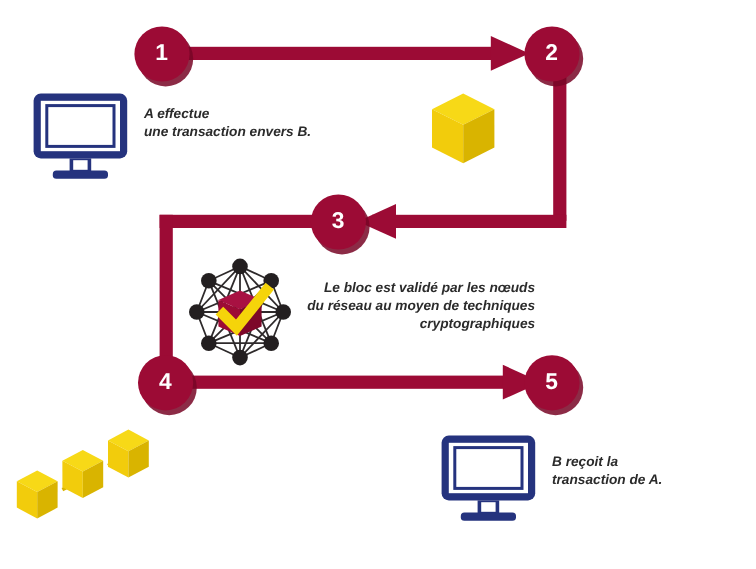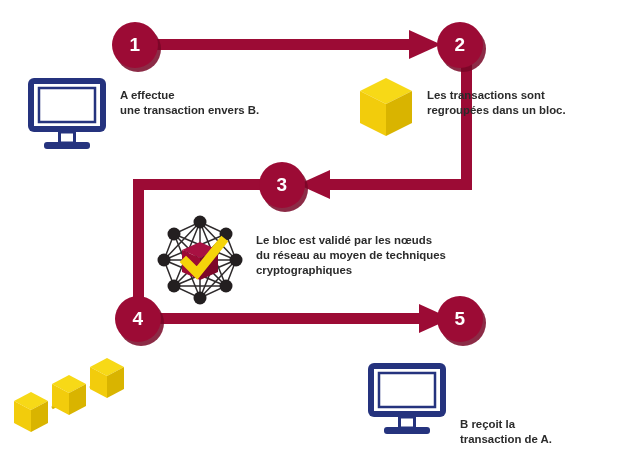--- a/index.html
+++ b/index.html
@@ -39,20 +39,21 @@
     z-index: 6;
   }
   .caption {
     position: absolute;
     color: #2b2b2b;
     font-size: 11.4px;
     line-height: 15.2px;
     font-weight: 700;
     white-space: pre-line;
     z-index: 5;
+    font-style: italic;
   }
 </style>
 </head>
 <body>
 
 <div id="stage">
 
   <svg id="flow-svg" viewBox="0 0 630 474">
     <defs>
       <g id="def-cube"></g>
@@ -163,21 +164,19 @@
   </svg>
 
   <div class="step-badge" style="left:112px; top:22px;">1</div>
   <div class="step-badge" style="left:437px; top:22px;">2</div>
   <div class="step-badge" style="left:259px; top:162px;">3</div>
   <div class="step-badge" style="left:115px; top:296px;">4</div>
   <div class="step-badge" style="left:437px; top:296px;">5</div>
 
   <div class="caption" style="left:120px; top:88px;">A effectue
 une transaction envers B.</div>
-  <div class="caption" style="left:427px; top:88px;">Les transactions sont
-regroupées dans un bloc.</div>
-  <div class="caption" style="left:256px; top:233px;">Le bloc est validé par les nœuds
+  <div class="caption" style="left:256px; top:233px;text-align:right;">Le bloc est validé par les nœuds
 du réseau au moyen de techniques
 cryptographiques</div>
-  <div class="caption" style="left:460px; top:378px;margin-top:39px;">B reçoit la
+  <div class="caption" style="left:460px; top:378px;">B reçoit la
 transaction de A.</div>
 
 </div>
 
 </body></html>

